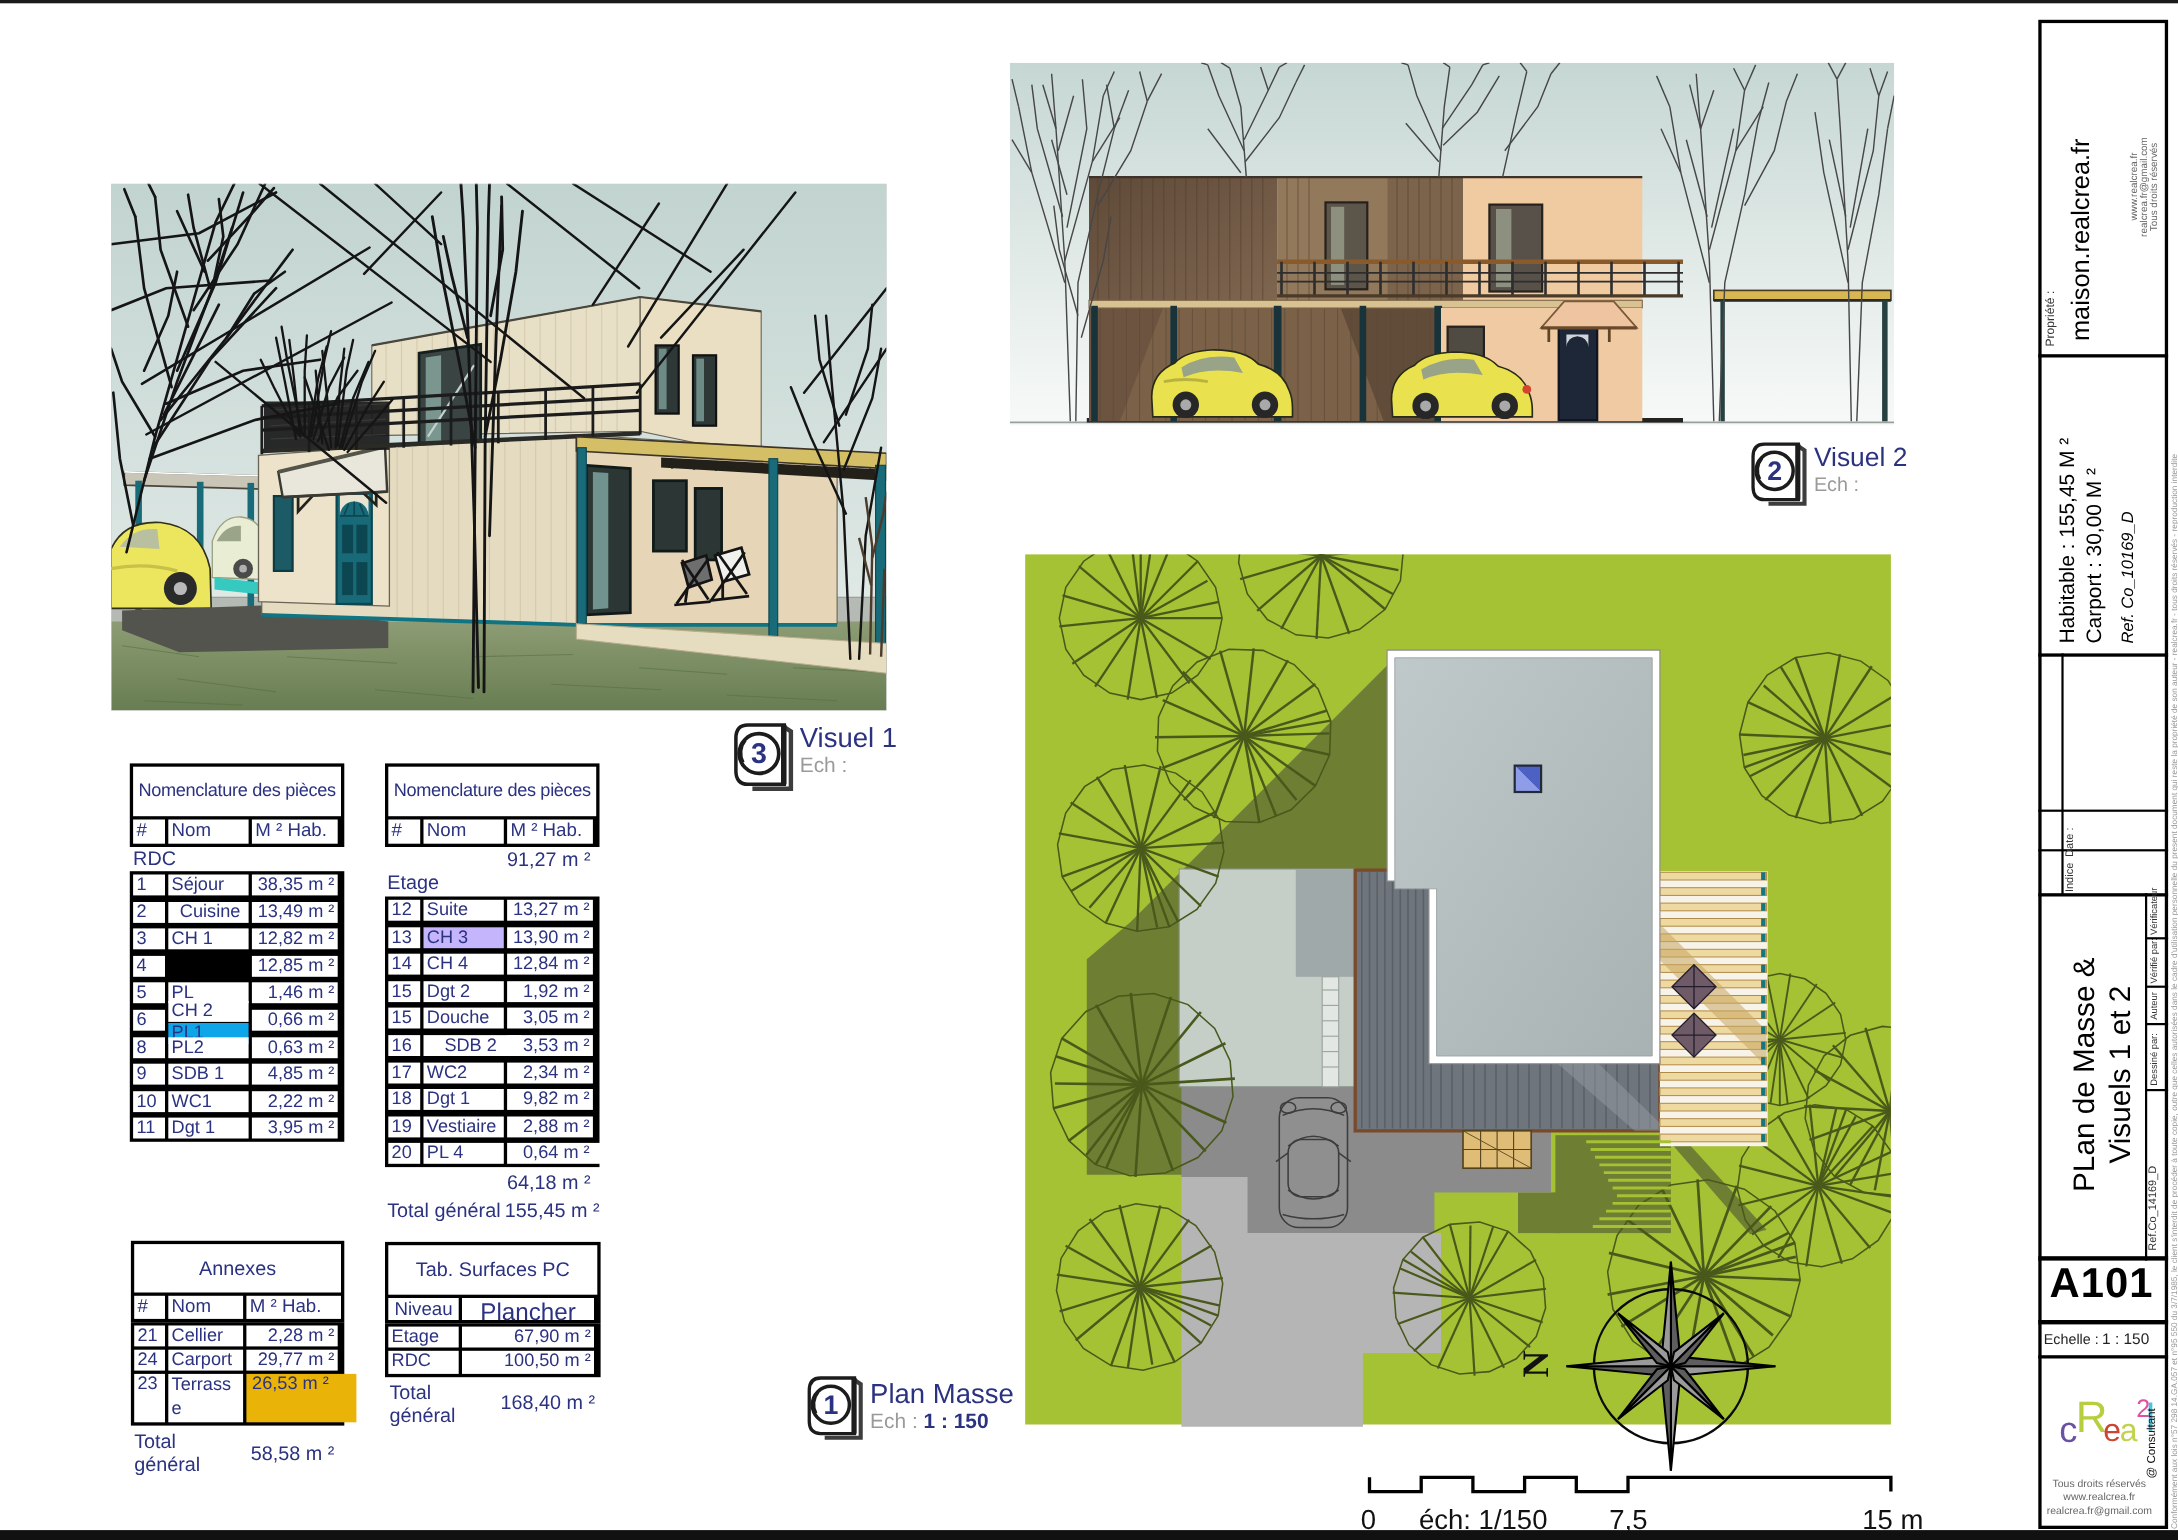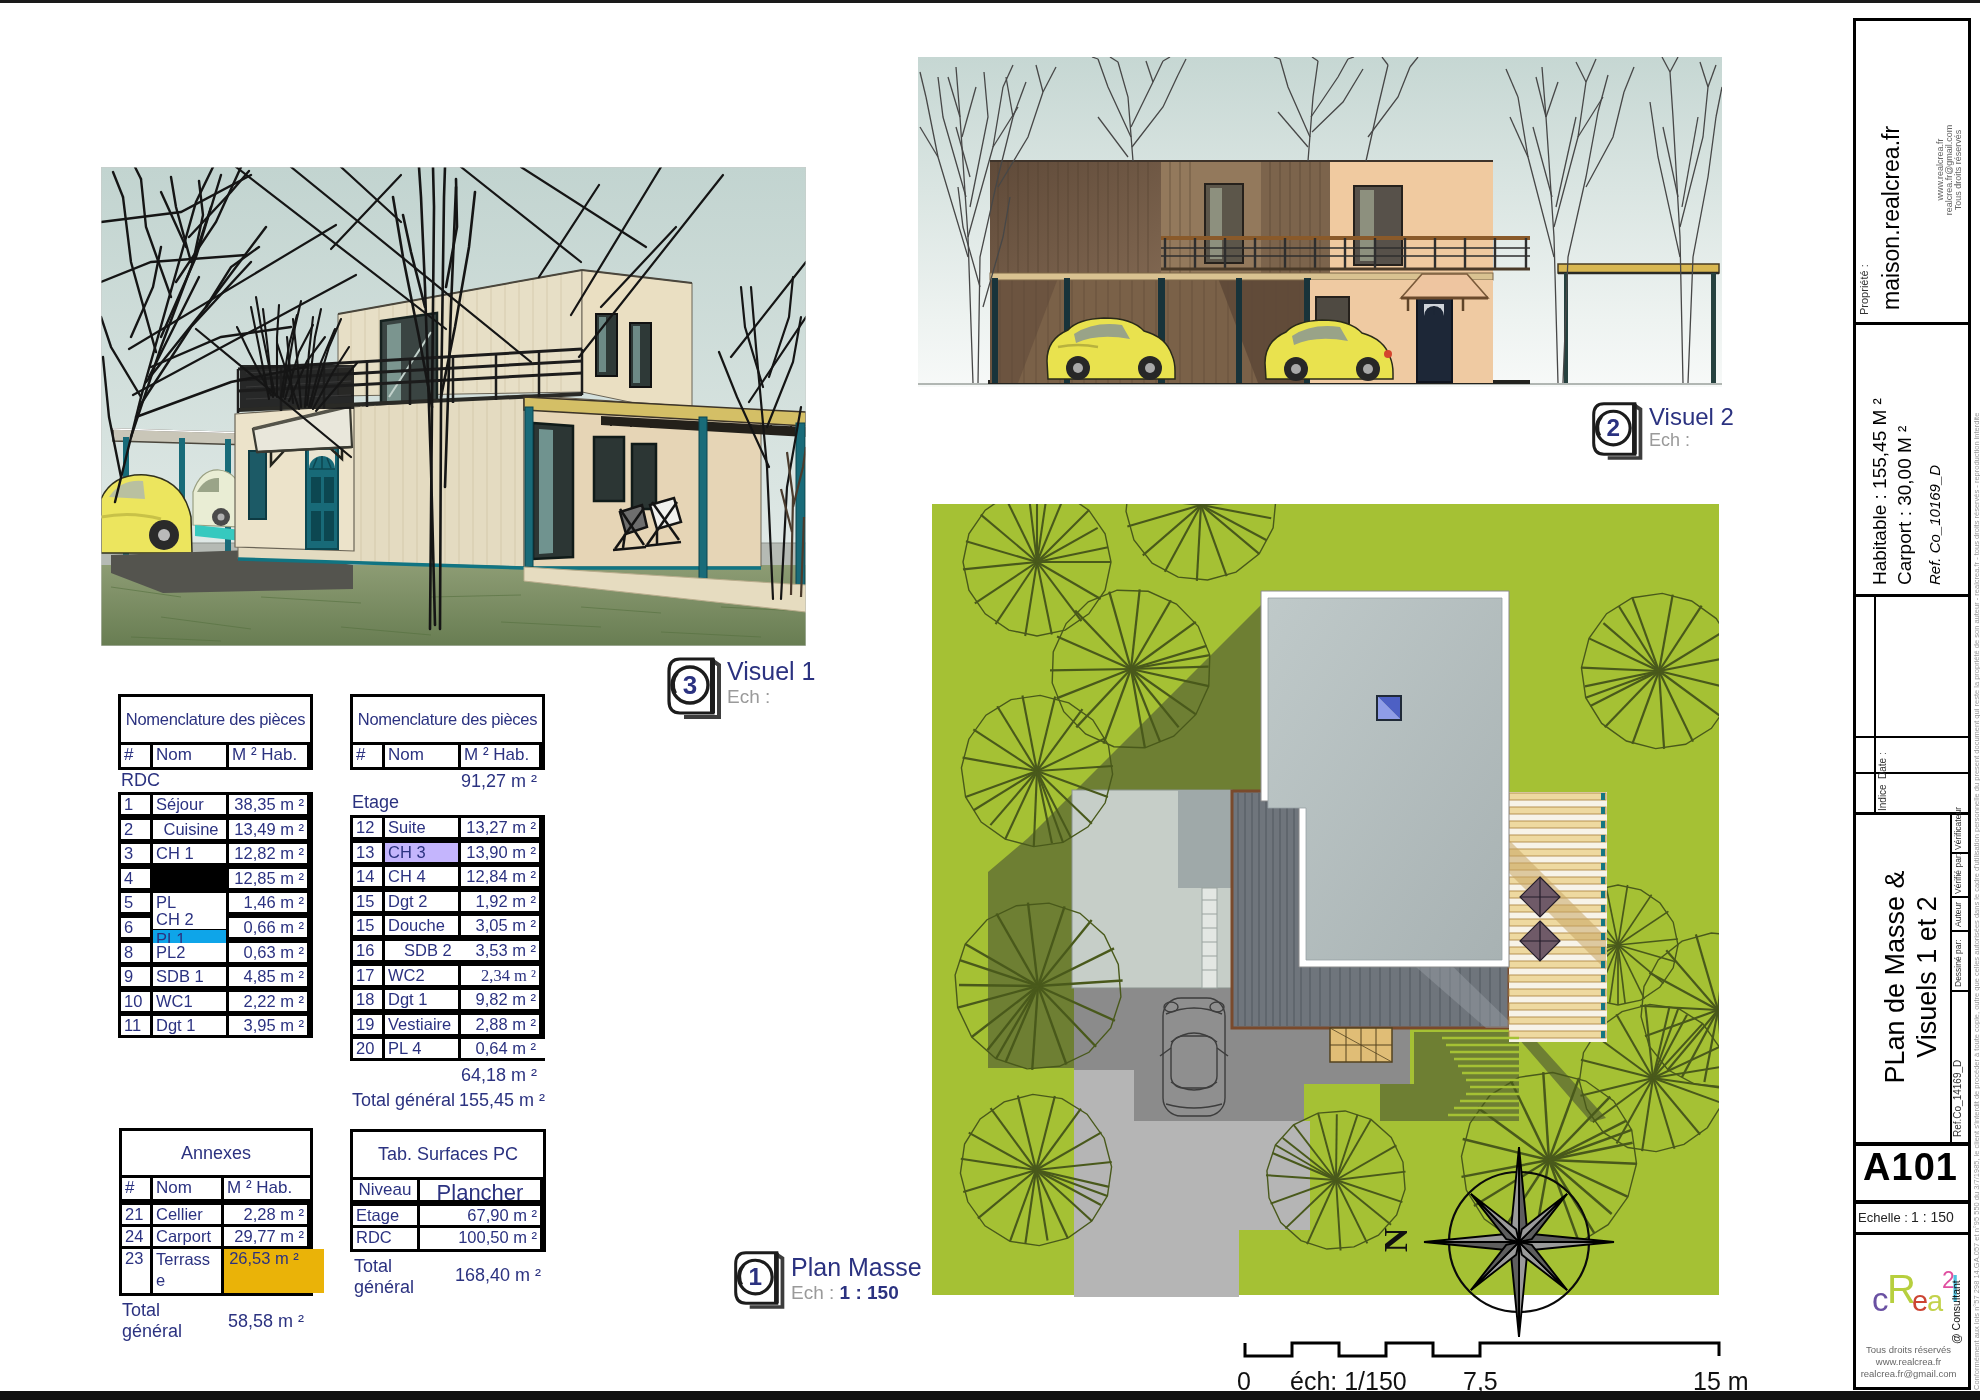--- a/index.html
+++ b/index.html
@@ -912,21 +912,21 @@
     <div class="abs" style="left:35px;top:76.8px;width:70px;height:19px;background:#fff;padding-left:3px;">Dgt 2</div>
     <div class="abs" style="left:111px;top:76.8px;width:75px;height:19px;background:#fff;text-align:right;padding-right:3px;">1,92 m ²</div>
   <div class="abs" style="left:3px;top:101.4px;width:26px;height:19px;background:#fff;padding-left:3px;">15</div>
     <div class="abs" style="left:35px;top:101.4px;width:70px;height:19px;background:#fff;padding-left:3px;">Douche</div>
     <div class="abs" style="left:111px;top:101.4px;width:75px;height:19px;background:#fff;text-align:right;padding-right:3px;">3,05 m ²</div>
   <div class="abs" style="left:3px;top:126px;width:26px;height:19px;background:#fff;padding-left:3px;">16</div>
     <div class="abs" style="left:35px;top:126px;width:70px;height:19px;background:#fff;padding-left:19px;">SDB 2</div>
     <div class="abs" style="left:111px;top:126px;width:75px;height:19px;background:#fff;text-align:right;padding-right:3px;">3,53 m ²</div>
   <div class="abs" style="left:3px;top:150.6px;width:26px;height:19px;background:#fff;padding-left:3px;">17</div>
     <div class="abs" style="left:35px;top:150.6px;width:70px;height:19px;background:#fff;padding-left:3px;">WC2</div>
-    <div class="abs" style="left:111px;top:150.6px;width:75px;height:19px;background:#fff;text-align:right;padding-right:3px;font-family:Liberation Serif, serif;">2,34 m ²</div>
+    <div class="abs" style="left:111px;top:150.6px;width:75px;height:19px;background:#fff;text-align:right;padding-right:3px;">2,34 m ²</div>
   <div class="abs" style="left:3px;top:175.2px;width:26px;height:19px;background:#fff;padding-left:3px;">18</div>
     <div class="abs" style="left:35px;top:175.2px;width:70px;height:19px;background:#fff;padding-left:3px;">Dgt 1</div>
     <div class="abs" style="left:111px;top:175.2px;width:75px;height:19px;background:#fff;text-align:right;padding-right:3px;">9,82 m ²</div>
   <div class="abs" style="left:3px;top:199.8px;width:26px;height:19px;background:#fff;padding-left:3px;">19</div>
     <div class="abs" style="left:35px;top:199.8px;width:70px;height:19px;background:#fff;padding-left:3px;">Vestiaire</div>
     <div class="abs" style="left:111px;top:199.8px;width:75px;height:19px;background:#fff;text-align:right;padding-right:3px;">2,88 m ²</div>
   <div class="abs" style="left:3px;top:224.4px;width:26px;height:18.6px;background:#fff;padding-left:3px;">20</div>
     <div class="abs" style="left:35px;top:224.4px;width:70px;height:18.6px;background:#fff;padding-left:3px;">PL 4</div>
     <div class="abs" style="left:111px;top:224.4px;width:75px;height:18.6px;background:#fff;text-align:right;padding-right:13px;">0,64 m ²</div>
 </div>

